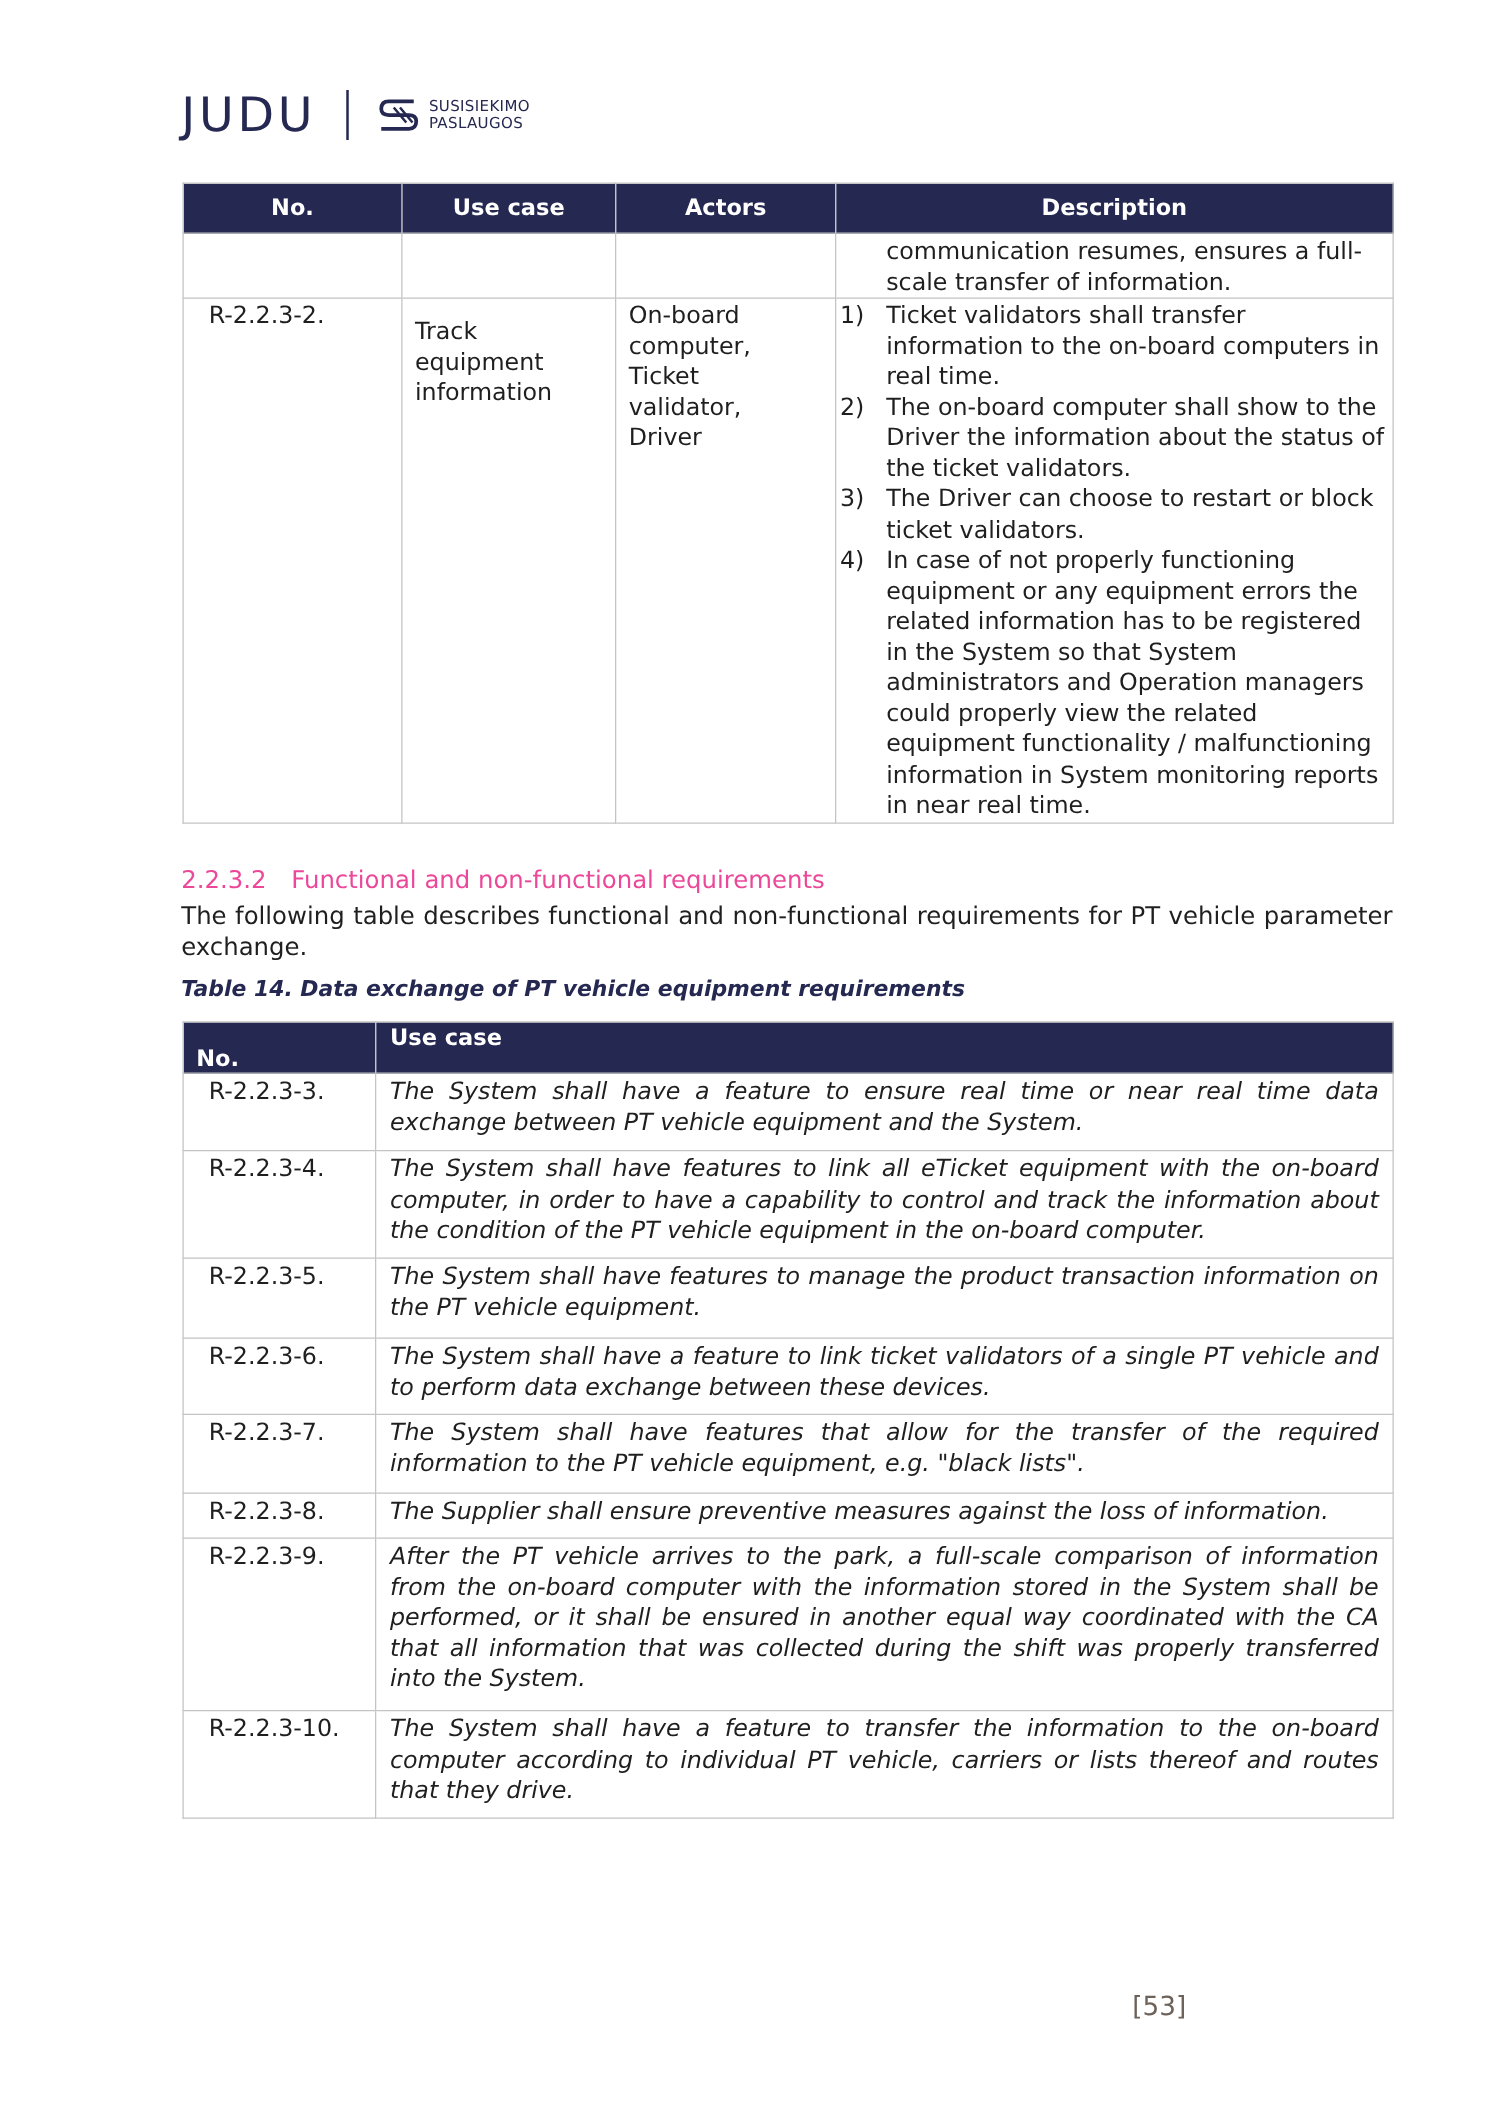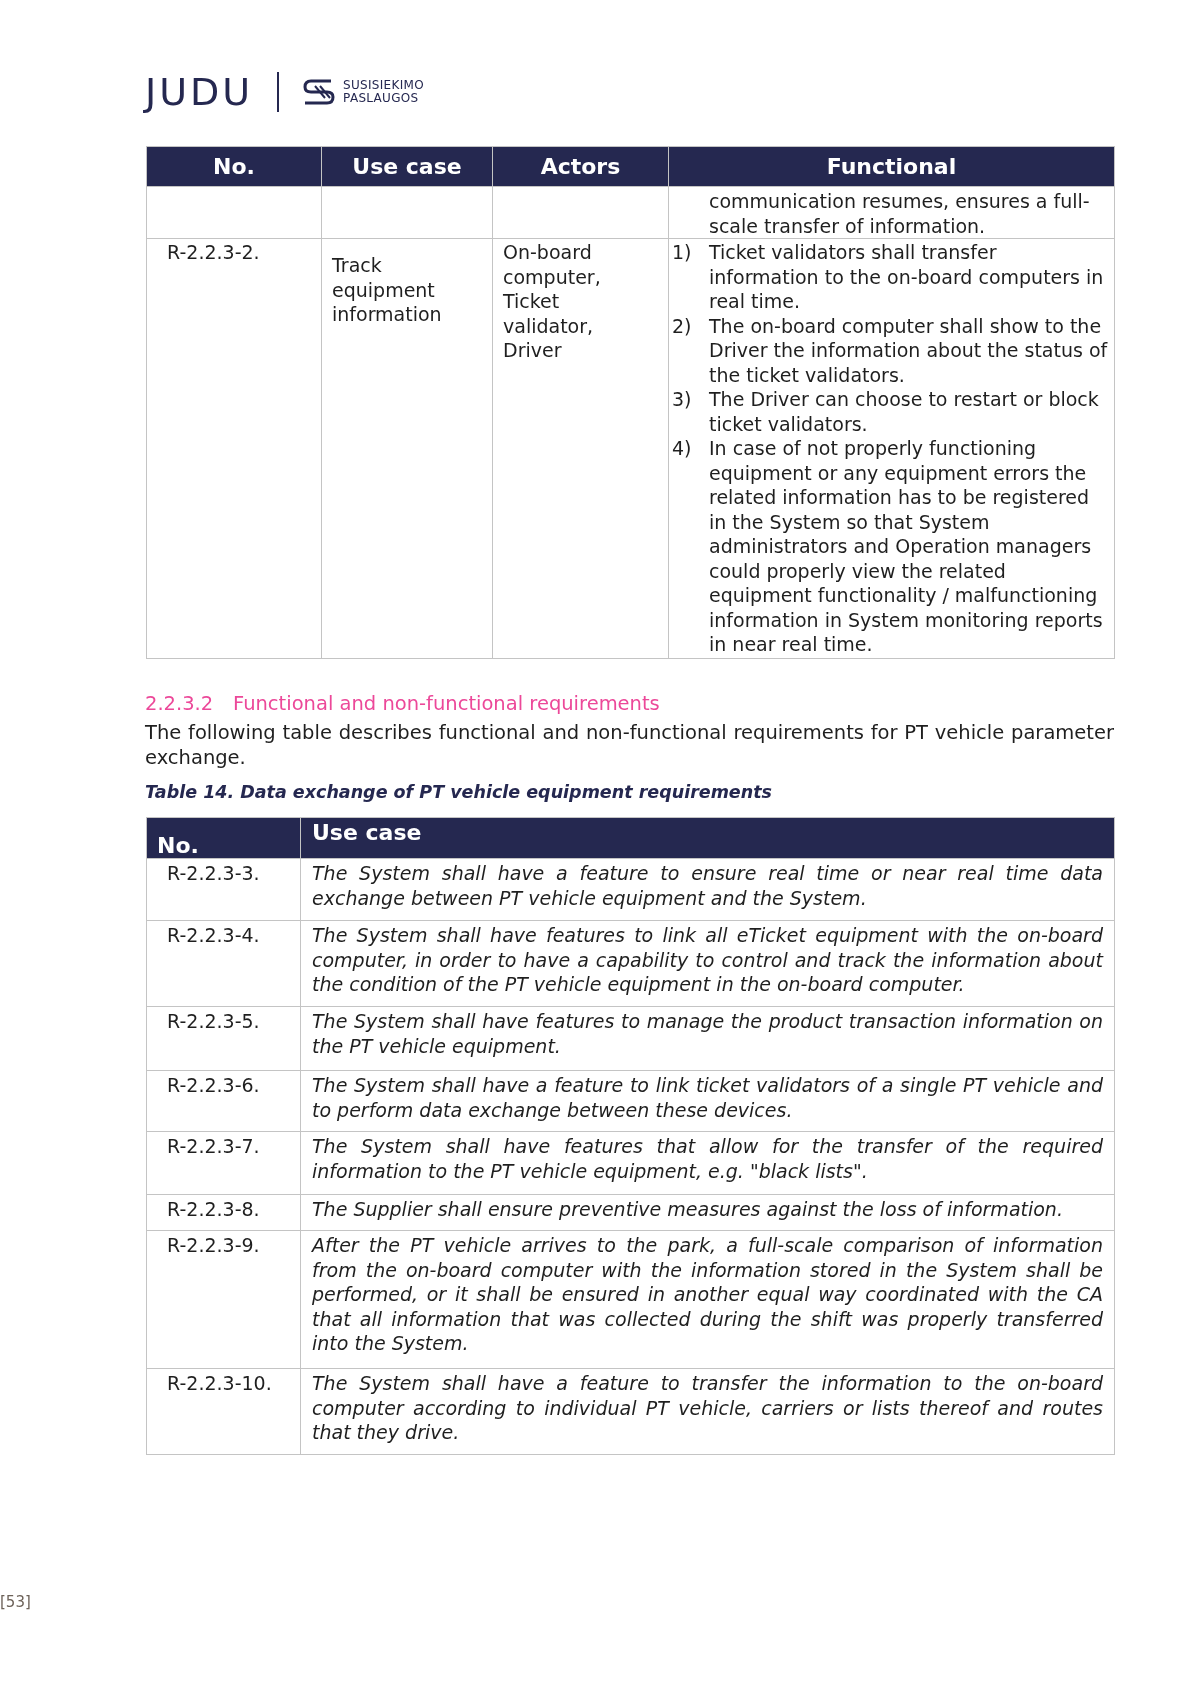--- a/index.html
+++ b/index.html
@@ -11,21 +11,21 @@
   .logo { left: 145px; top: 70px; height: 44px; display: flex; align-items: center; }
   .logo-judu { font-family: "DejaVu Sans", sans-serif; font-weight: normal; font-size: 38px;
                letter-spacing: 3px; color: #252850; line-height: 1; }
   .logo-divider { width: 2px; height: 40px; background: #252850; margin: 0 22px 0 24px; }
   .logo-mark { width: 36px; height: 30px; }
   .logo-text { margin-left: 6px; font-family: "DejaVu Sans", sans-serif; font-size: 12px;
                line-height: 13px; color: #252850; letter-spacing: 0.3px; }
 
   table.doc { position: absolute; border-collapse: collapse; table-layout: fixed; }
   table.doc td, table.doc th { border: 1px solid #c4c4c4; vertical-align: top; padding: 0; }
-  table.doc th { background: #252850; color: #ffffff; font-weight: bold; font-size: 22px;
+  table.doc th { background: #252850; color: #ffffff; font-weight: bold; font-size: 18px;
                  border-color: #c4c4c4; }
   .cell-text { font-size: 19px; line-height: 24.5px; color: #1f1f1f; font-family: "DejaVu Sans", sans-serif; }
 
   
   #t1 { left: 146px; top: 146px; width: 968px; }
   #t1 th { height: 39px; text-align: center; vertical-align: middle; }
   #t1 .c-no { padding-left: 20px; margin-left: 41px; }
   #t1 .c-uc { padding-left: 10px; }
   #t1 .c-ac { padding-left: 10px; }
   #t1 .c-desc { padding-left: 40px; padding-right: 6px; }
@@ -42,21 +42,21 @@
 
   
   #t2 { left: 146px; top: 817px; width: 968px; }
   #t2 th { height: 38px; text-align: left; }
   #t2 th.h-no { vertical-align: bottom; padding-left: 10px; padding-bottom: 0; }
   #t2 th.h-uc { vertical-align: top; padding-left: 11px; padding-top: 2px; }
   #t2 td.c-no { padding-left: 20px; padding-top: 2px; }
   #t2 td.c-uc { padding-left: 11px; padding-right: 11px; padding-top: 2px; text-align: justify; font-style: italic; }
   .justify-last { text-align: justify; text-align-last: left; }
 
-  .page-num { left: 0; width: 949px; top: 1593px; text-align: left; font-size: 15px; color: #6d6259; }
+  .page-num { left: 0; width: 949px; top: 1593px; text-align: right; font-size: 21px; color: #6d6259; }
 </style>
 </head>
 <body>
 
 <div class="abs logo">
   <span class="logo-judu">JUDU</span>
   <span class="logo-divider"></span>
   <svg class="logo-mark" viewBox="0 0 36 30">
     <path d="M30 4 H10 Q4 4 4 10 Q4 15 10 15 H26 Q32 15 32 20 Q32 26 26 26 H4" fill="none" stroke="#252850" stroke-width="3"></path>
     <path d="M14 9 L24 21 M19 9 L29 21" stroke="#252850" stroke-width="2"></path>
@@ -72,21 +72,21 @@
     <col style="width:175px">
       <col style="width:171px">
       <col style="width:176px">
       <col style="width:446px">
   </colgroup>
   <thead>
     <tr>
       <th>No.</th>
       <th>Use case</th>
       <th>Actors</th>
-      <th>Functional</th>
+      <th>Description</th>
     </tr>
   </thead>
   <tbody>
     <tr style="height:51px">
       <td class="cell-text c-no"></td>
       <td class="cell-text c-uc"></td>
       <td class="cell-text c-ac"></td>
       <td class="cell-text c-desc" style="padding-top:2px">communication resumes, ensures a full-scale transfer of information.</td>
     </tr>
     <tr style="height:420px">

